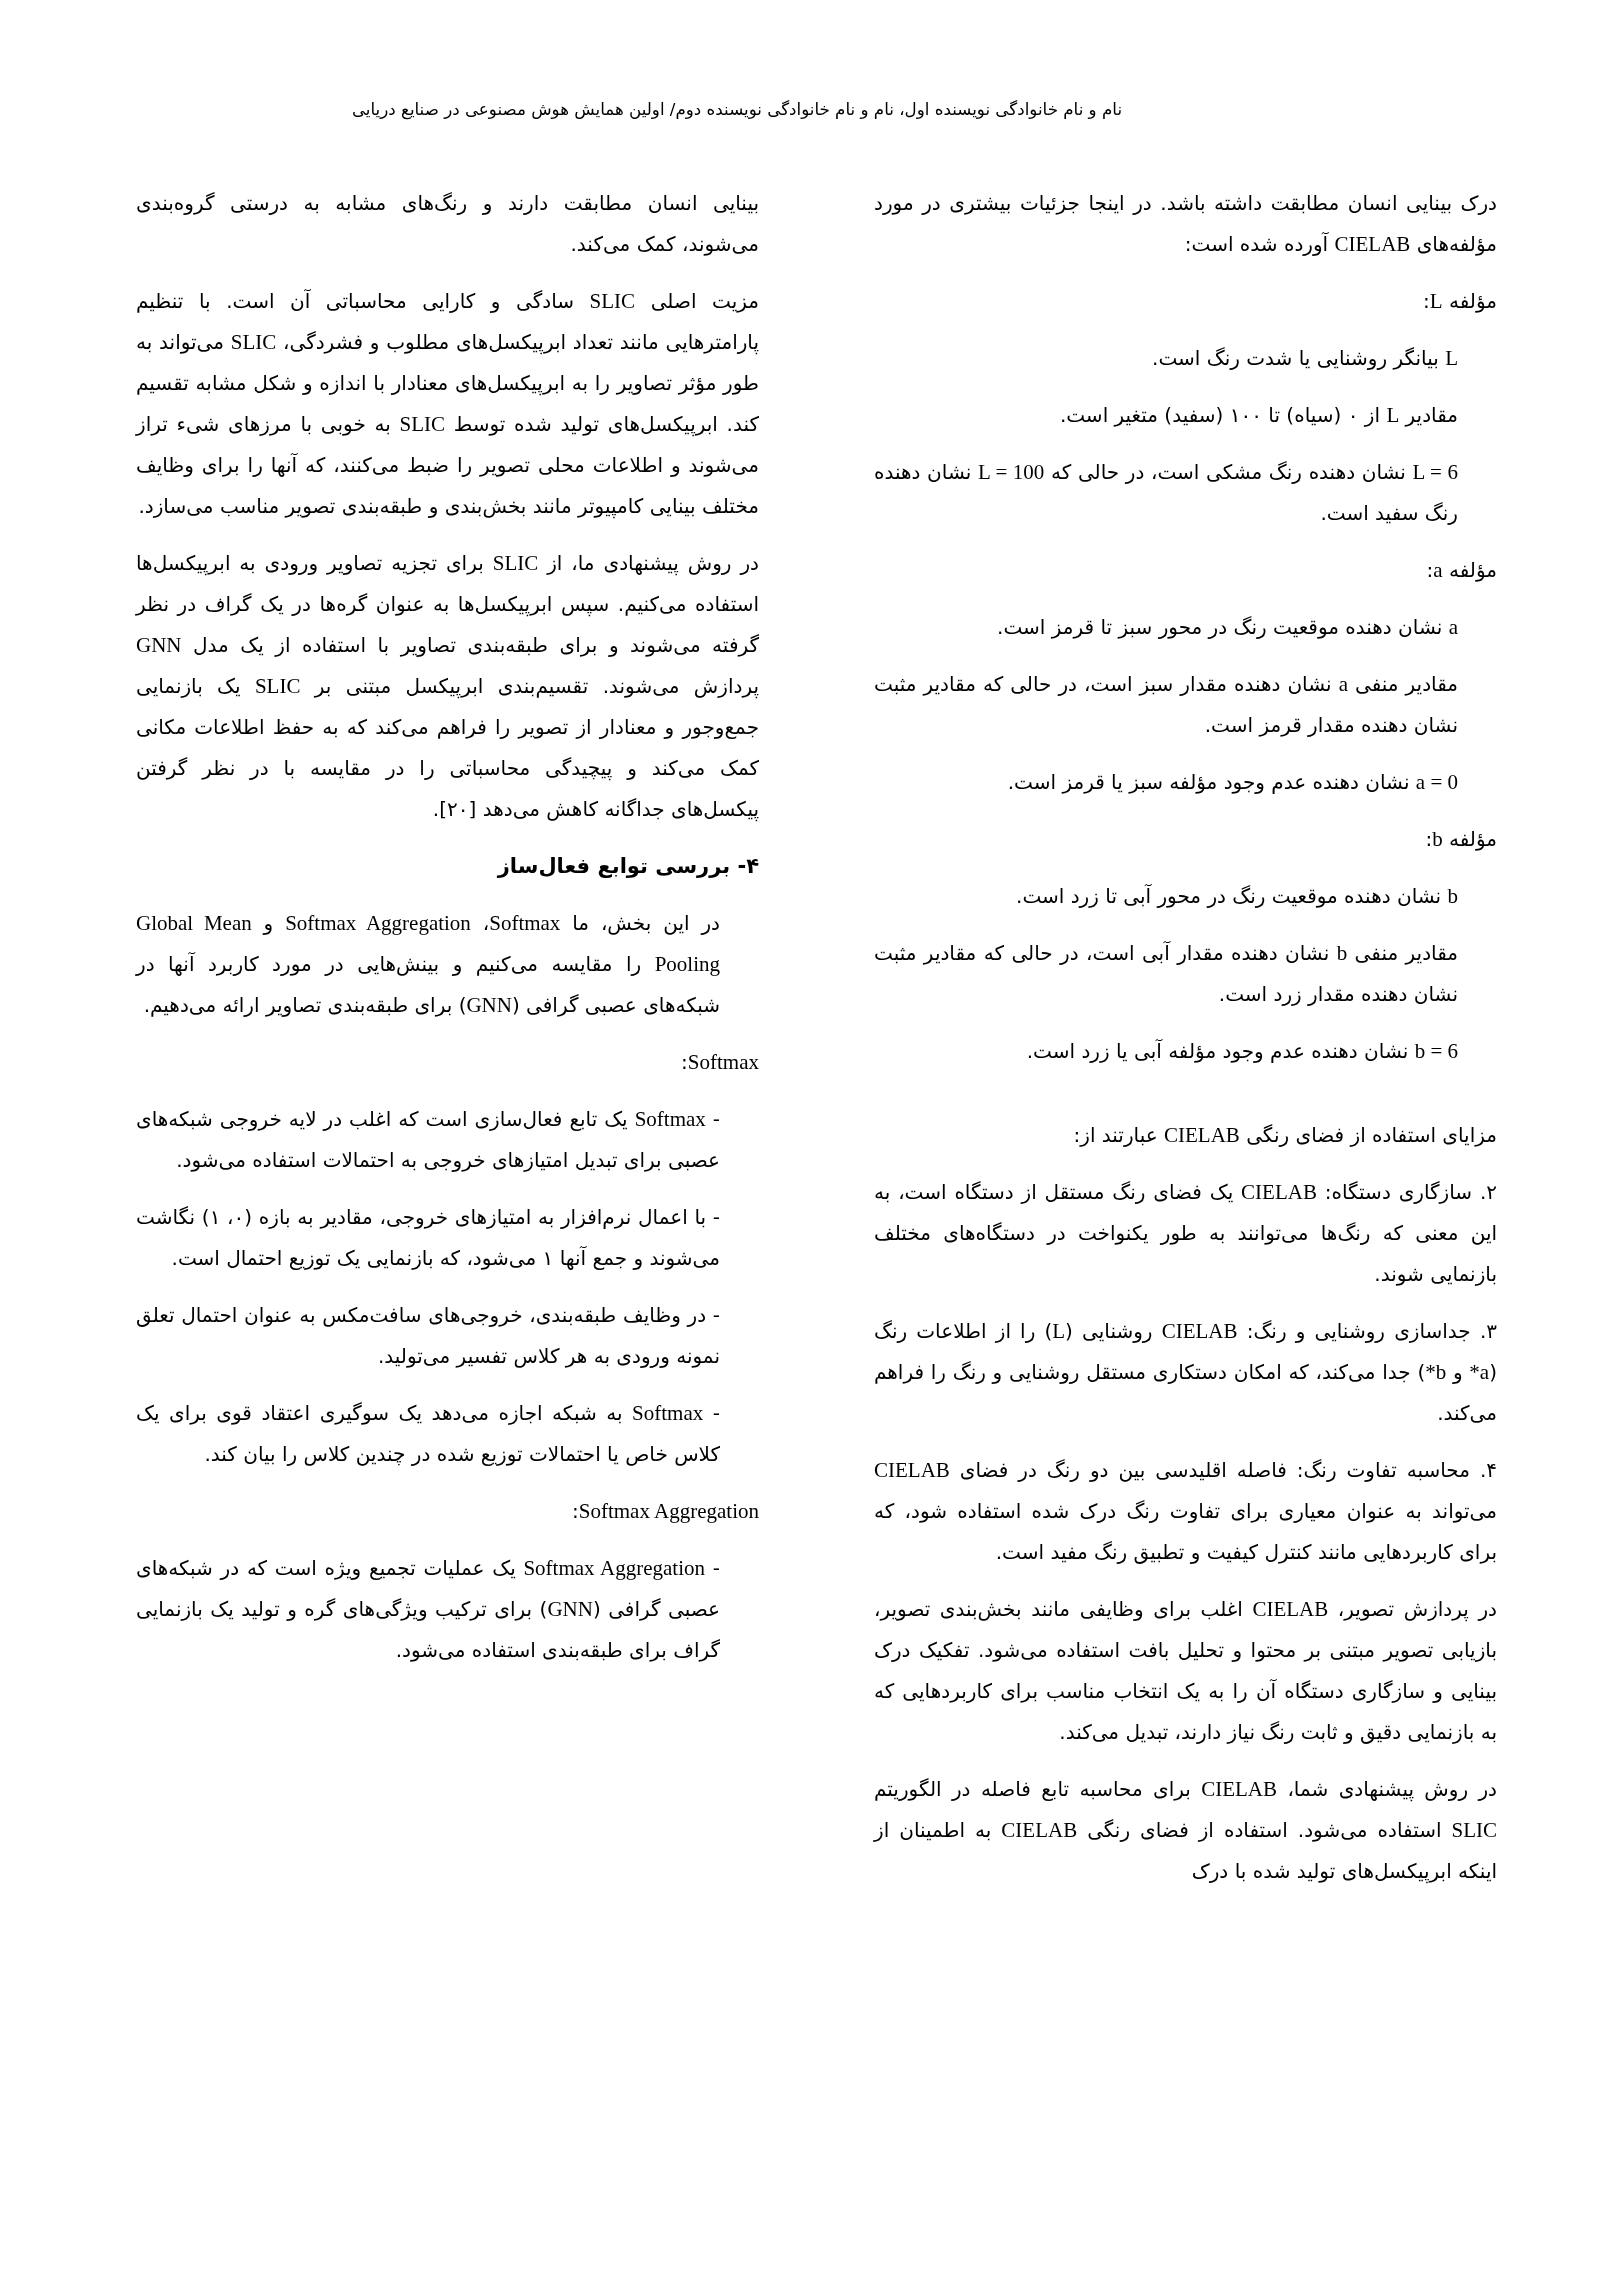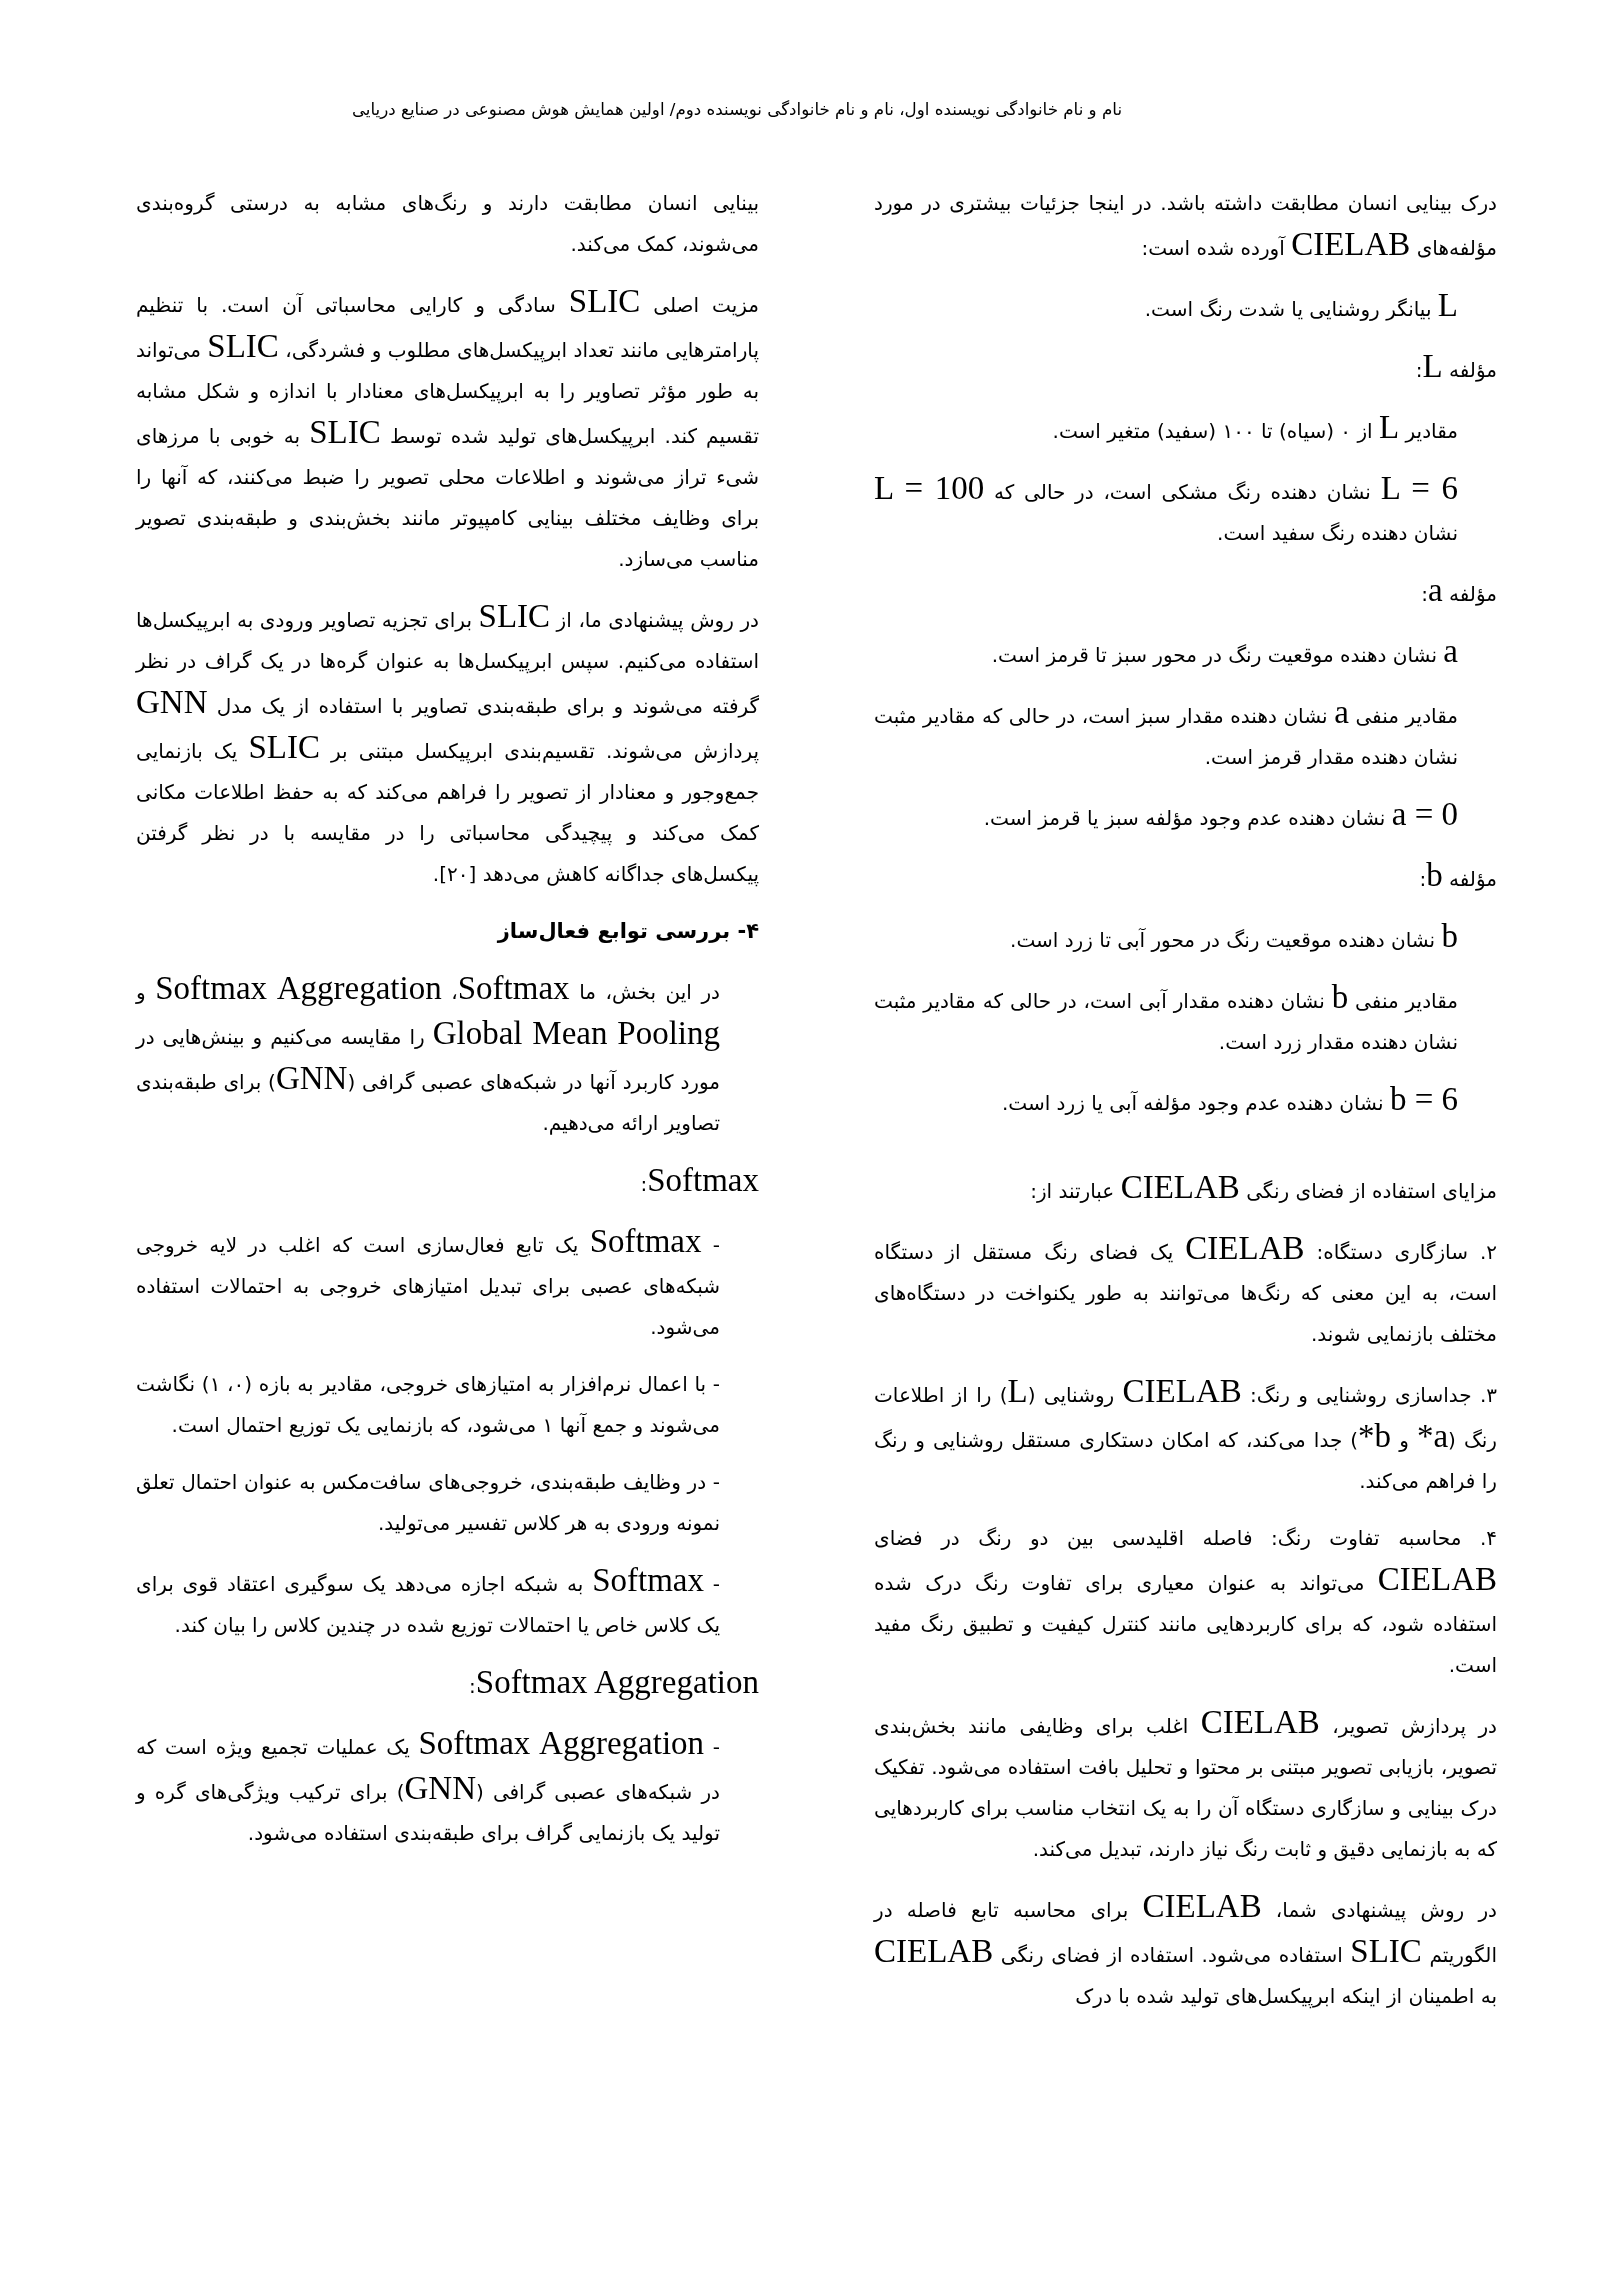--- a/index.html
+++ b/index.html
@@ -44,33 +44,33 @@
   .para.indent { padding-right: 39px; }
   .para.gap-before { margin-top: 43px; }
   .para.heading {
     font-weight: bold;
     font-size: 21px;
     margin-top: 15.7px;
     margin-bottom: 5.9px;
   }
   .latin {
     font-family: "Liberation Serif", "DejaVu Serif", serif;
-    font-size: 33px;
+    font-size: 21px;
     unicode-bidi: isolate;
   }
 </style>
 </head>
 <body>
 
 <div class="page-header">نام و نام خانوادگی نویسنده اول، نام و نام خانوادگی نویسنده دوم/ اولین همایش هوش مصنوعی در صنایع دریایی</div>
 
 <div class="column col-right">
   <p class="para">درک بینایی انسان مطابقت داشته باشد. در اینجا جزئیات بیشتری در مورد مؤلفه‌های <span class="latin">CIELAB</span> آورده شده است:</p>
+  <p class="para">مؤلفه <span class="latin">L</span>:</p>
   <p class="para indent"><span class="latin">L</span> بیانگر روشنایی یا شدت رنگ است.</p>
-  <p class="para">مؤلفه <span class="latin">L</span>:</p>
   <p class="para indent">مقادیر <span class="latin">L</span> از ۰ (سیاه) تا ۱۰۰ (سفید) متغیر است.</p>
   <p class="para indent"><span class="latin">L = 6</span> نشان دهنده رنگ مشکی است، در حالی که <span class="latin">L = 100</span> نشان دهنده رنگ سفید است.</p>
   <p class="para">مؤلفه <span class="latin">a</span>:</p>
   <p class="para indent"><span class="latin">a</span> نشان دهنده موقعیت رنگ در محور سبز تا قرمز است.</p>
   <p class="para indent">مقادیر منفی <span class="latin">a</span> نشان دهنده مقدار سبز است، در حالی که مقادیر مثبت نشان دهنده مقدار قرمز است.</p>
   <p class="para indent"><span class="latin">a = 0</span> نشان دهنده عدم وجود مؤلفه سبز یا قرمز است.</p>
   <p class="para">مؤلفه <span class="latin">b</span>:</p>
   <p class="para indent"><span class="latin">b</span> نشان دهنده موقعیت رنگ در محور آبی تا زرد است.</p>
   <p class="para indent">مقادیر منفی <span class="latin">b</span> نشان دهنده مقدار آبی است، در حالی که مقادیر مثبت نشان دهنده مقدار زرد است.</p>
   <p class="para indent"><span class="latin">b = 6</span> نشان دهنده عدم وجود مؤلفه آبی یا زرد است.</p>

